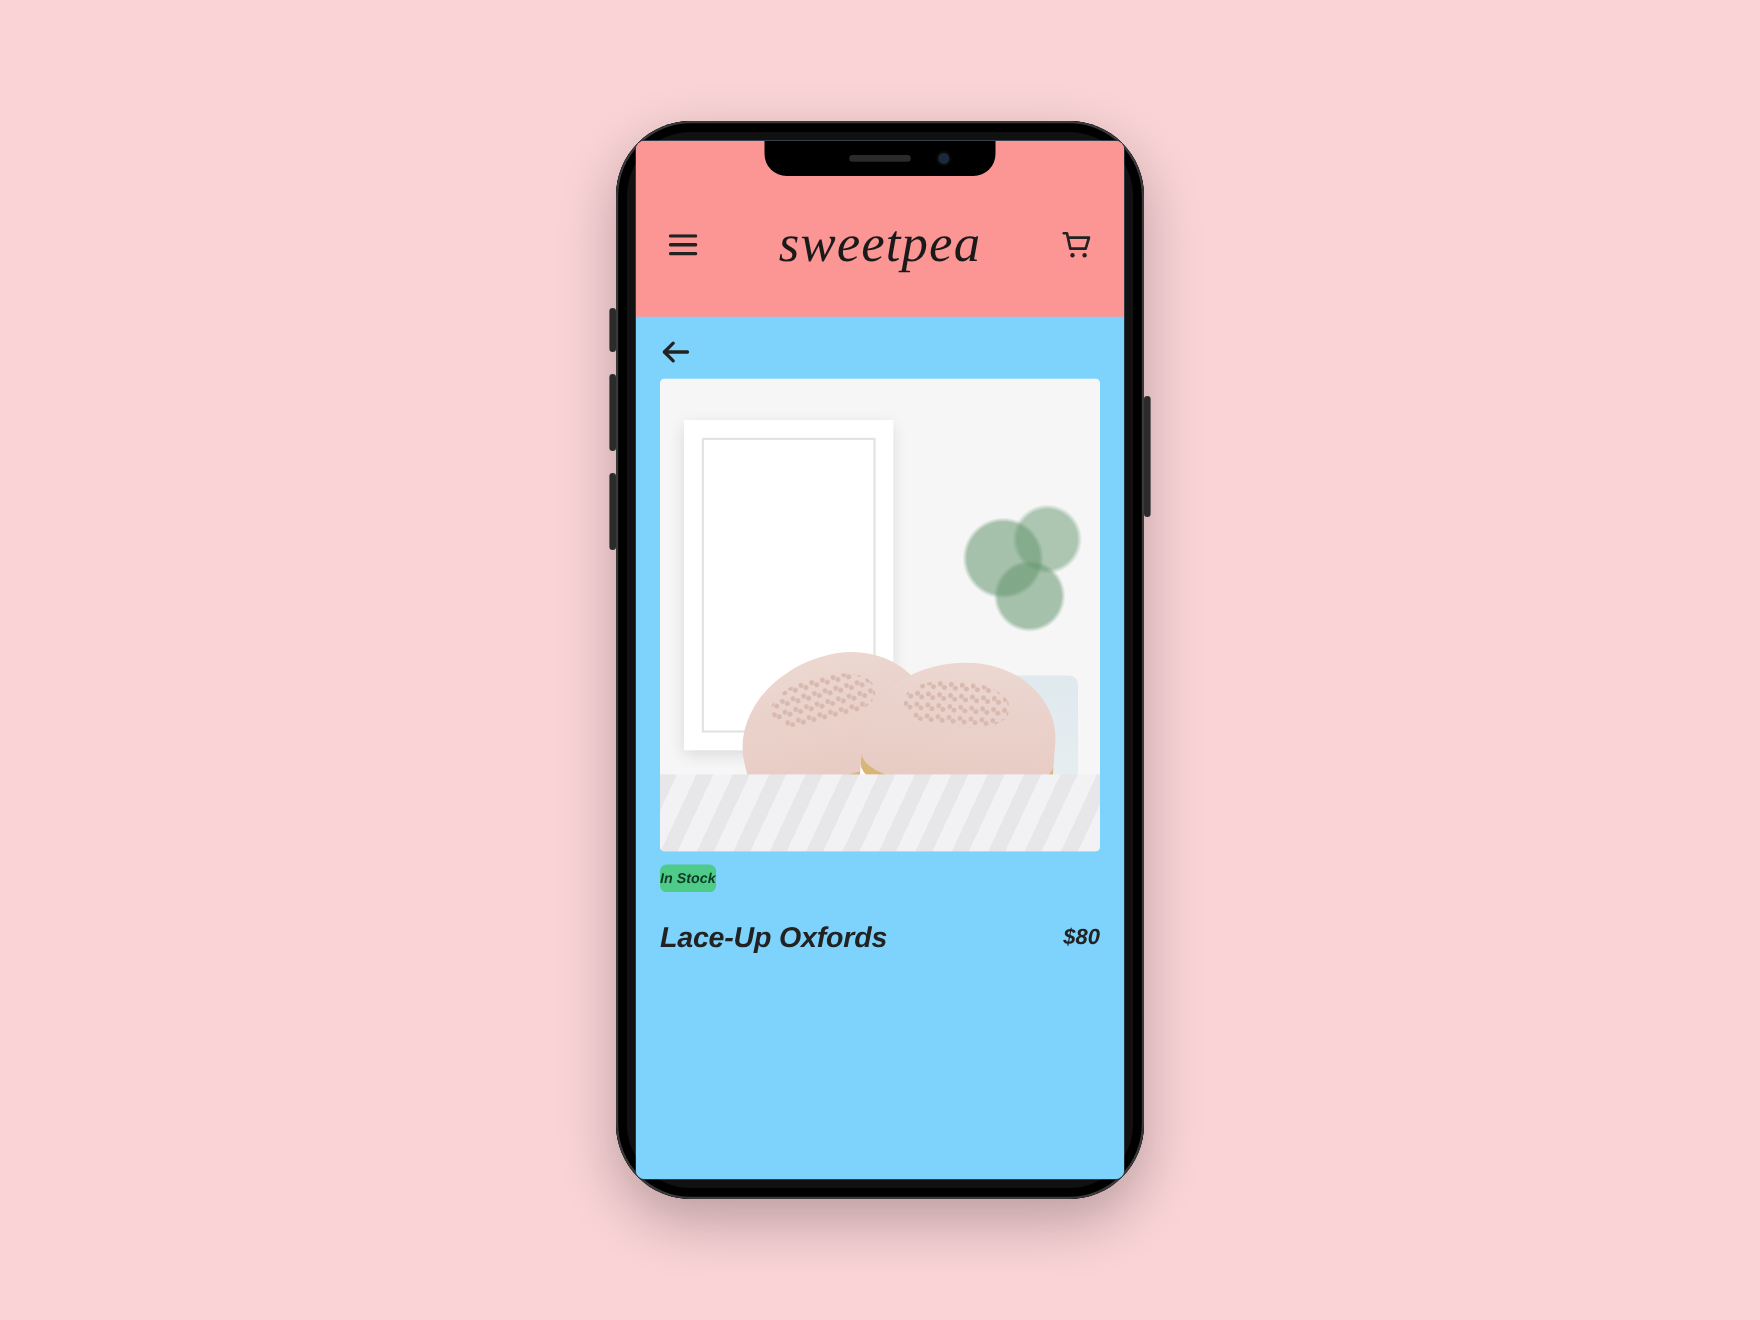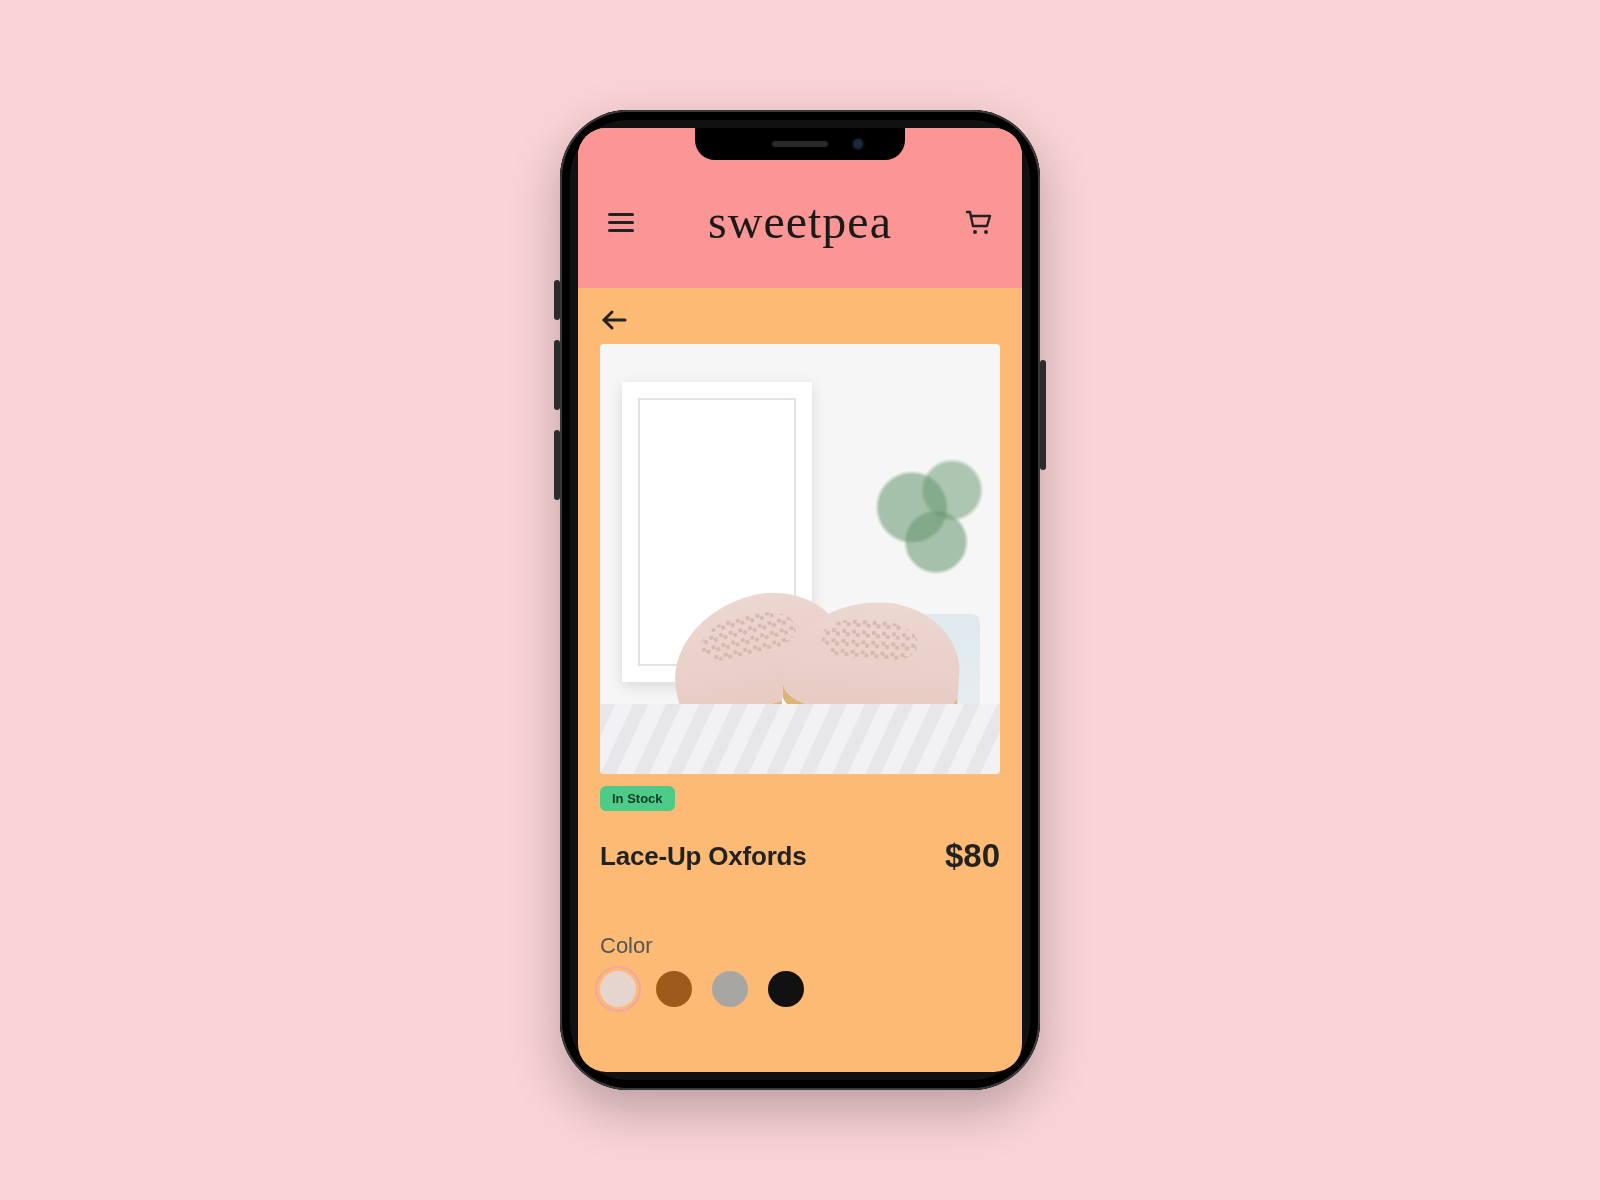--- a/index.html
+++ b/index.html
@@ -35,23 +35,24 @@
   }
   .side-btn.left1 { left: -6px; top: 170px; width: 6px; height: 40px; }
   .side-btn.left2 { left: -6px; top: 230px; width: 6px; height: 70px; }
   .side-btn.left3 { left: -6px; top: 320px; width: 6px; height: 70px; }
   .side-btn.right1 { right: -6px; top: 250px; width: 6px; height: 110px; }
 
   .screen {
     position: relative;
     width: 100%;
     height: 100%;
-    border-radius: 28px;
-    background: #fdba74;
+    border-radius: 8px;
+    background: #7dd3fc;
     overflow: hidden;
+    font-style: italic;
   }
 
   .notch {
     position: absolute;
     top: 0;
     left: 50%;
     transform: translateX(-50%);
     width: 210px;
     height: 32px;
     background: #000;
@@ -156,39 +157,39 @@
     background: linear-gradient(180deg, rgba(200,220,230,.5), rgba(200,220,230,.3));
     border-radius: 8px 8px 20px 20px;
   }
 
   .stock-badge {
     display: inline-block;
     background: #4fcb89;
     color: #0d3a24;
     font-size: 13px;
     font-weight: 600;
-    padding: 5px 12px;
+    padding: 5px 0;
     border-radius: 6px;
     margin-top: 12px;
   }
 
   .title-row {
     display: flex;
     justify-content: space-between;
     align-items: center;
     margin-top: 26px;
   }
   .title-row h1 {
     font-size: 26px;
     font-weight: 800;
     color: #222;
     letter-spacing: -0.2px;
   }
   .title-row .price {
-    font-size: 33px;
+    font-size: 20px;
     font-weight: 800;
     color: #222;
     margin-left: 28px;
   }
 
   .desc {
     margin-top: 14px;
     font-size: 20px;
     line-height: 1.45;
     color: #333;
@@ -270,25 +271,16 @@
       </div>
 
       <span class="stock-badge">In Stock</span>
 
       <div class="title-row">
         <h1>Lace-Up Oxfords</h1>
         <span class="price">$80</span>
       </div>
 
 
-      <div class="color-section">
-        <div class="color-label">Color</div>
-        <div class="swatches" id="swatches">
-            <div class="swatch selected" style="background: rgb(230, 212, 207);"></div>
-            <div class="swatch" style="background: rgb(158, 90, 27);"></div>
-            <div class="swatch" style="background: rgb(167, 166, 162);"></div>
-            <div class="swatch" style="background: rgb(17, 17, 17);"></div>
-          </div>
-      </div>
 
     </div>
   </div>
 </div>
 
 </body></html>

